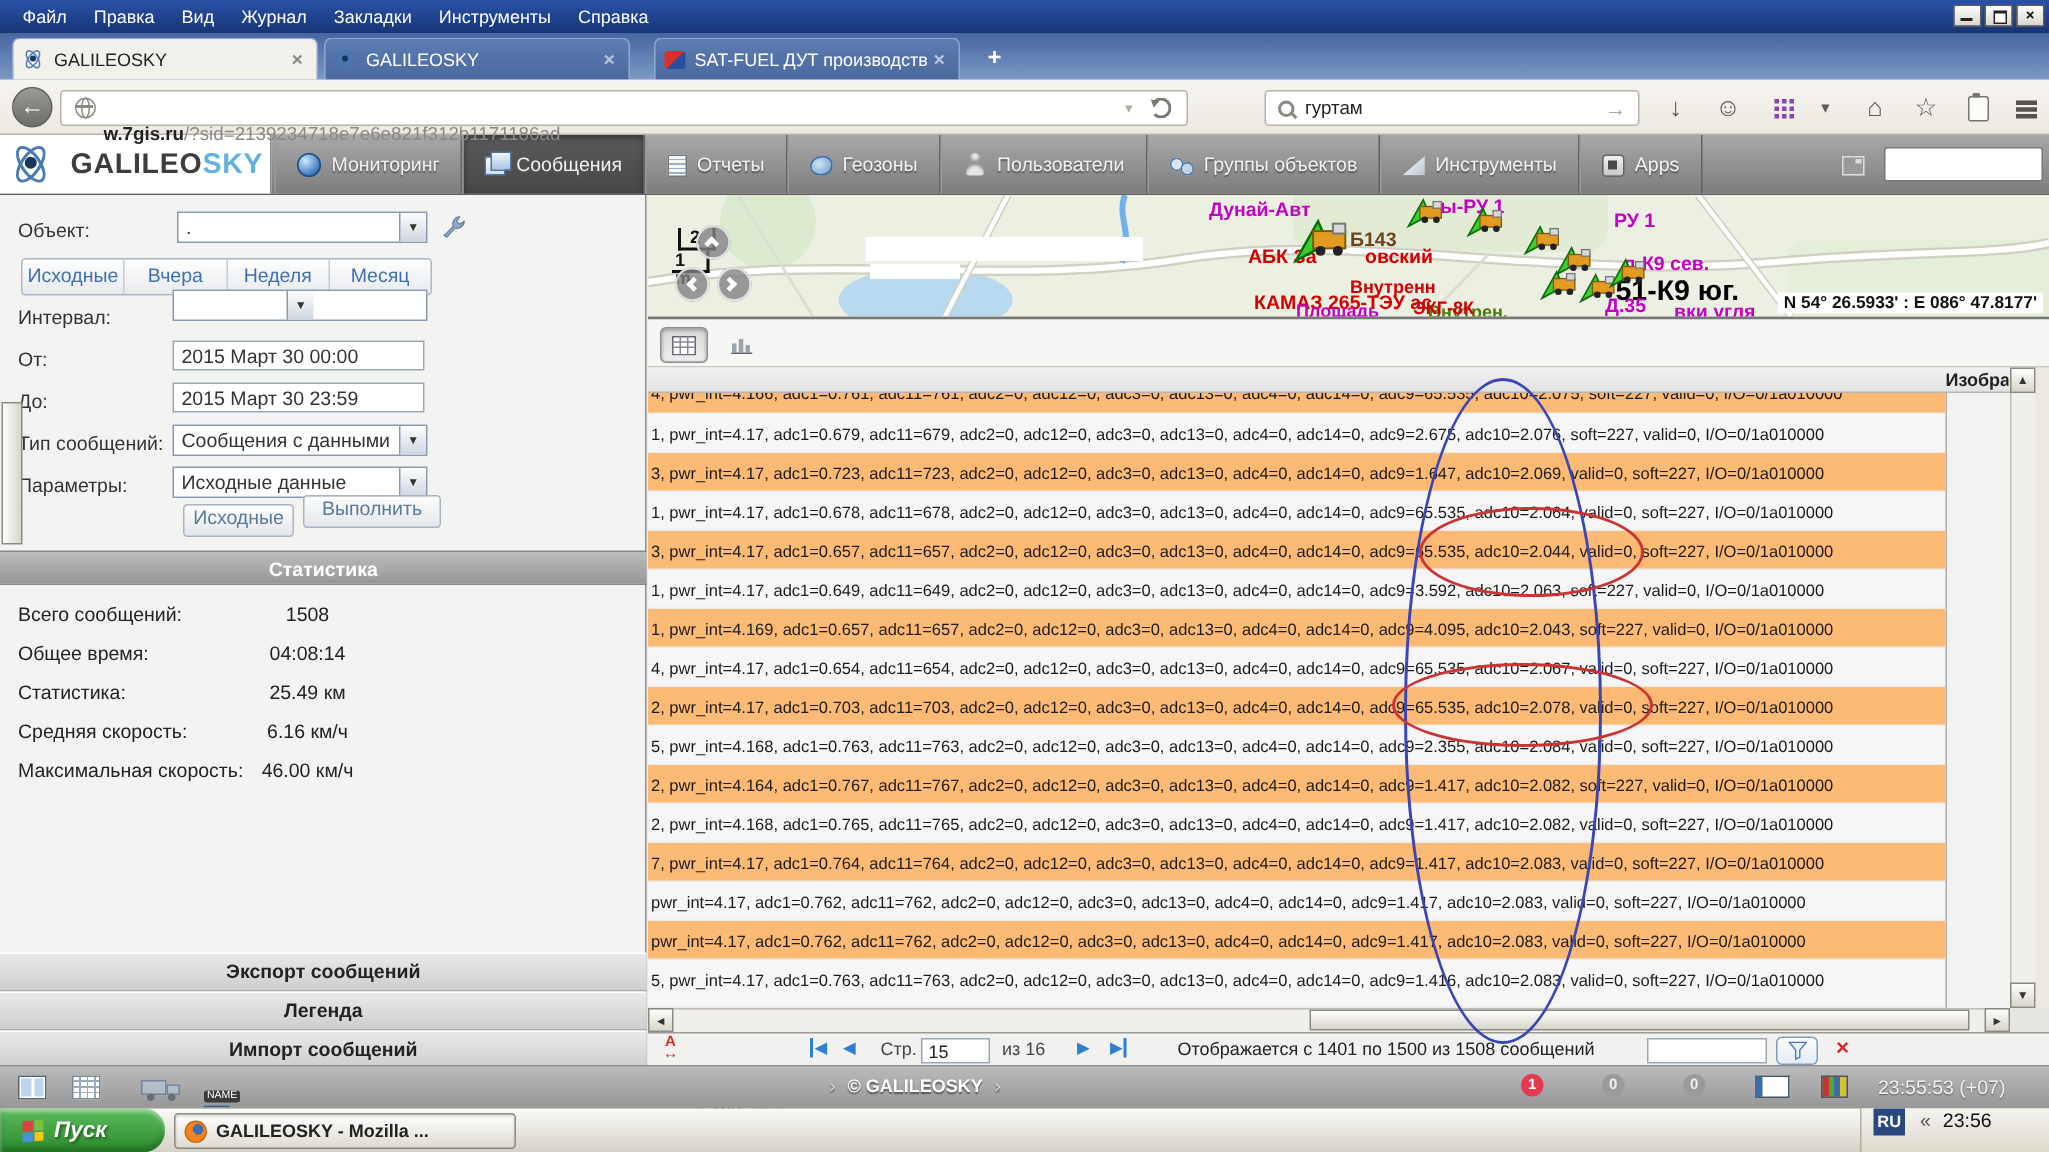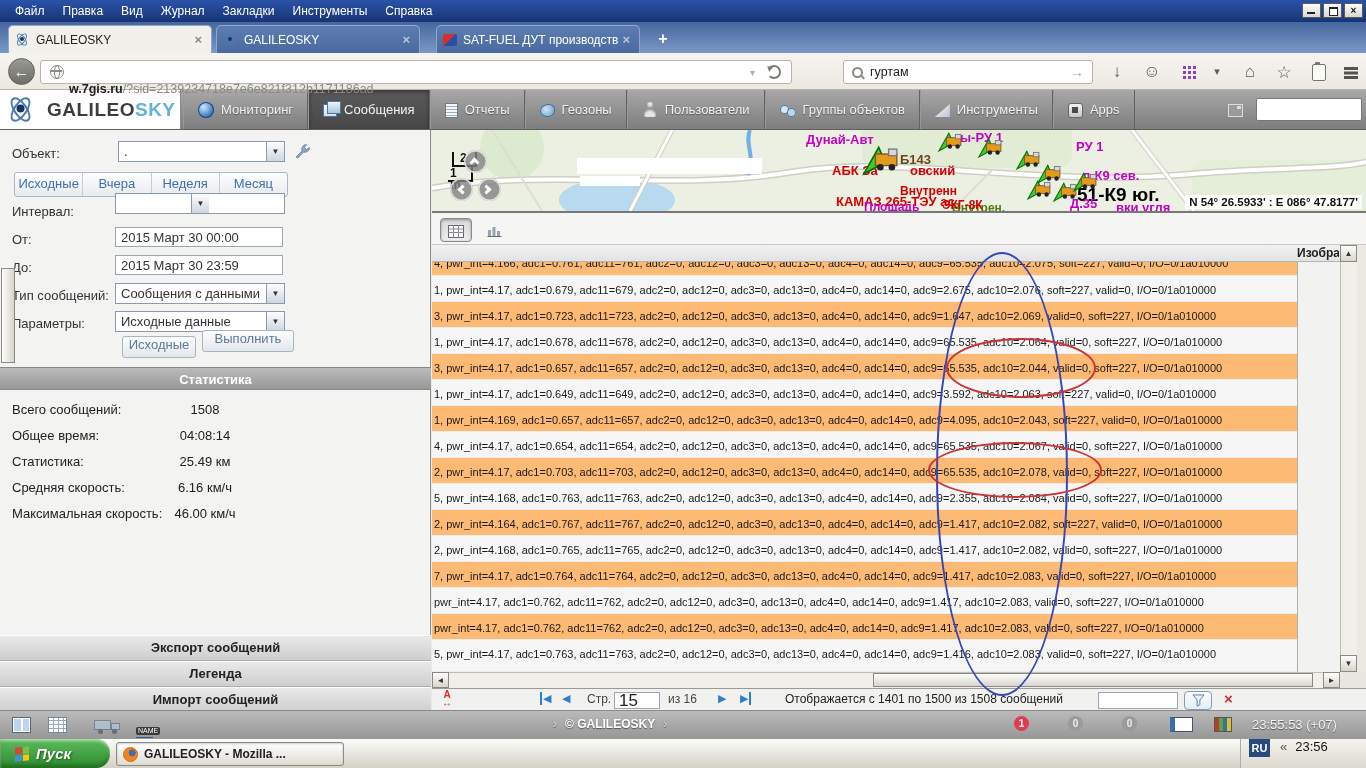--- a/index.html
+++ b/index.html
@@ -129,21 +129,21 @@
   #hscroll{position:absolute;left:432px;top:672px;width:908px;height:16px;background:#f0efe9;border-top:1px solid #c0beb4;box-sizing:border-box;}
   #hthumb{position:absolute;left:441px;top:0px;width:440px;height:14px;background:linear-gradient(#fdfdfb,#d8d5ca);border:1px solid #8a8a84;box-sizing:border-box;}
   #corner{position:absolute;left:1340px;top:672px;width:26px;height:16px;background:#e8e6e0;}
   
   #pagebar{position:absolute;left:432px;top:688px;width:934px;height:22px;background:#f1f1ef;border-top:1px solid #9a9a94;box-sizing:border-box;font-size:12px;color:#222;}
   .pag{position:absolute;top:3px;}
   .navarrow{color:#2f7fd0;font-size:11px;font-weight:bold;}
   .navarrow.bar-l{border-left:2px solid #2f7fd0;padding-left:1px;}
   .navarrow.bar-r{border-right:2px solid #2f7fd0;padding-right:1px;}
   #sorticon{color:#d42b2b;font-size:10px;font-weight:bold;line-height:8px;text-align:center;}
-  .pagbox{background:#fff;border:1px solid #9aa6b4;box-sizing:border-box;height:17px;font-size:17px;padding:0 4px;font-family:inherit;color:#222;}
+  .pagbox{background:#fff;border:1px solid #9aa6b4;box-sizing:border-box;height:17px;font-size:12px;padding:0 4px;font-family:inherit;color:#222;}
   #filterbtn{width:28px;height:19px;border:1px solid #7f9db9;border-radius:4px;background:linear-gradient(#fdfdfd,#e4ecf5);text-align:center;padding-top:2px;box-sizing:border-box;}
   #redx{color:#d42b2b;font-size:15px;font-weight:bold;}
   
   .ellipse{position:absolute;border-radius:50%;pointer-events:none;z-index:40;}
   #bluee{left:936px;top:252px;width:128px;height:440px;border:2px solid #3a46b4;}
   #rede1{left:946px;top:338px;width:146px;height:56px;border:2px solid #cc3333;}
   #rede2{left:928px;top:442px;width:170px;height:52px;border:2px solid #cc3333;}
   
   #statusbar{position:absolute;left:0;top:710px;width:1366px;height:28px;background:linear-gradient(#bababa,#989898);border-top:1px solid #8a8a8a;box-sizing:border-box;}
   .sbitem{position:absolute;top:6px;}

